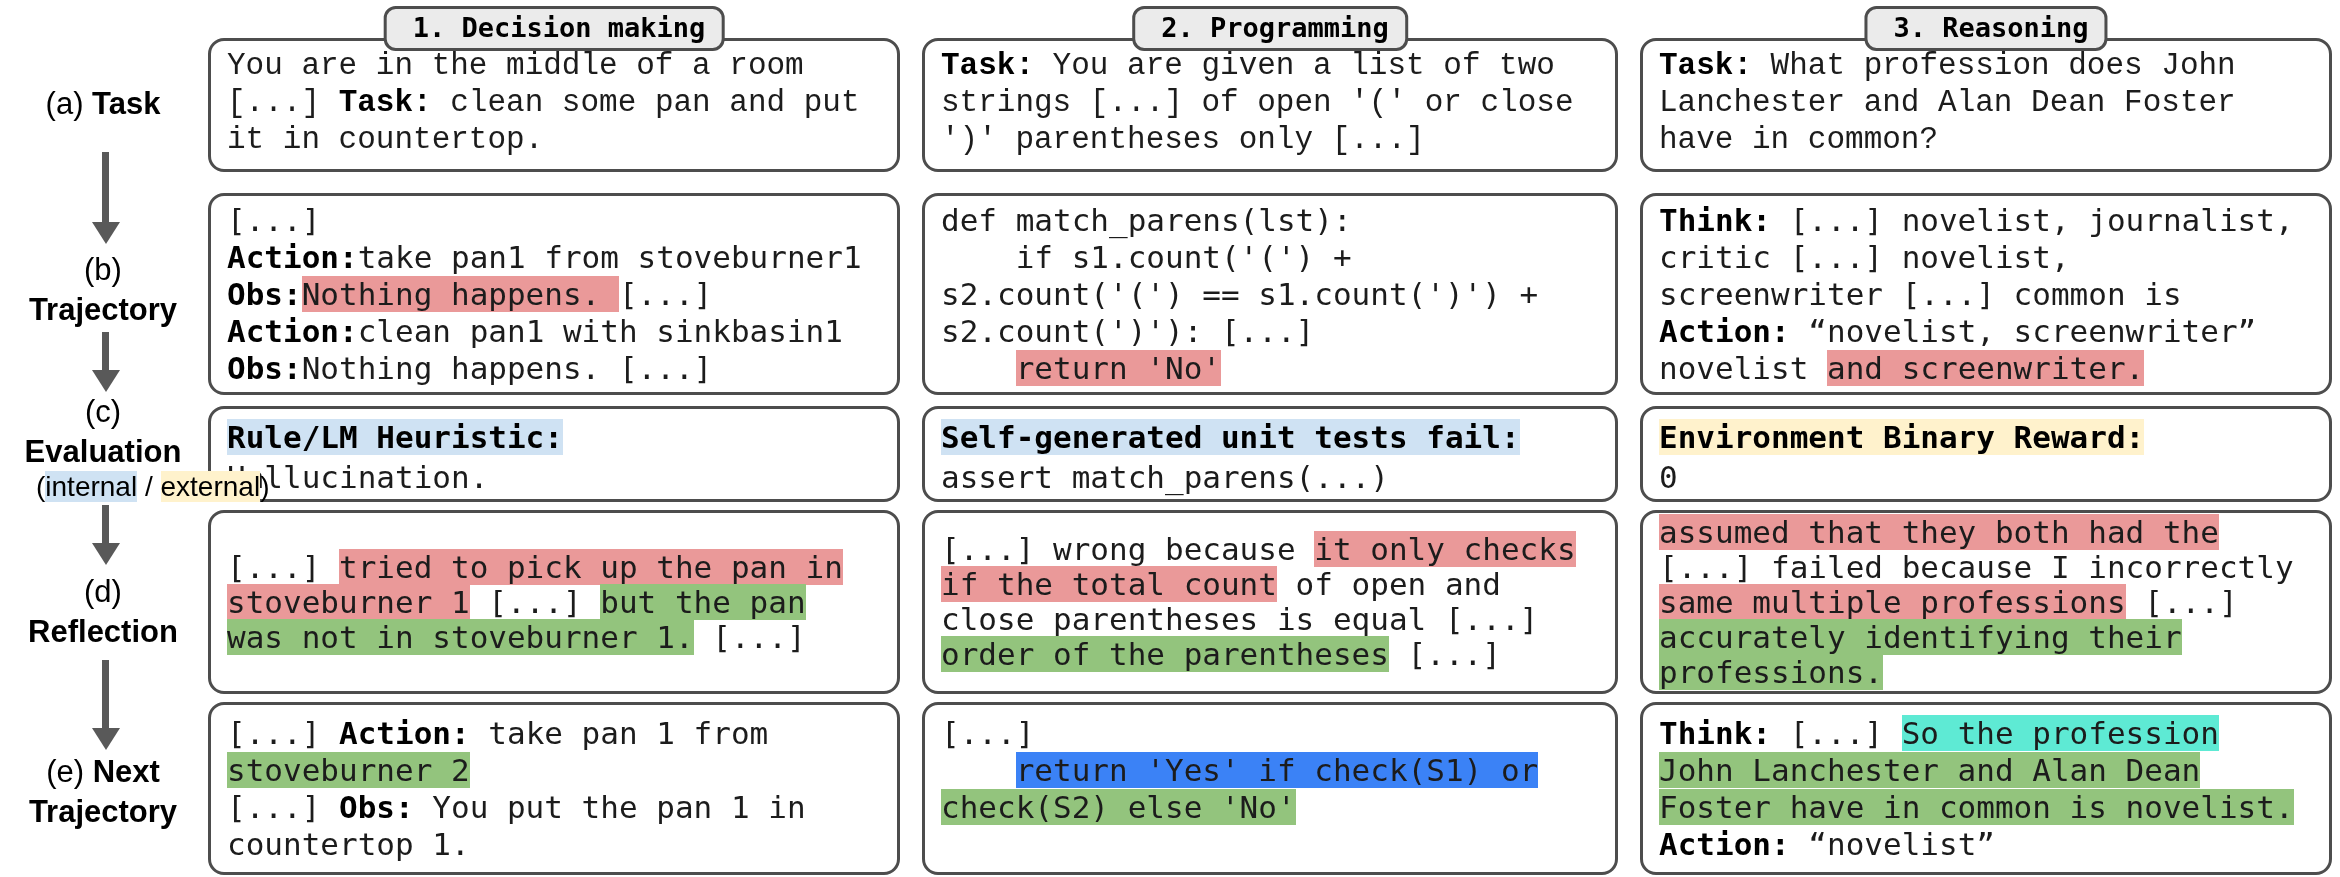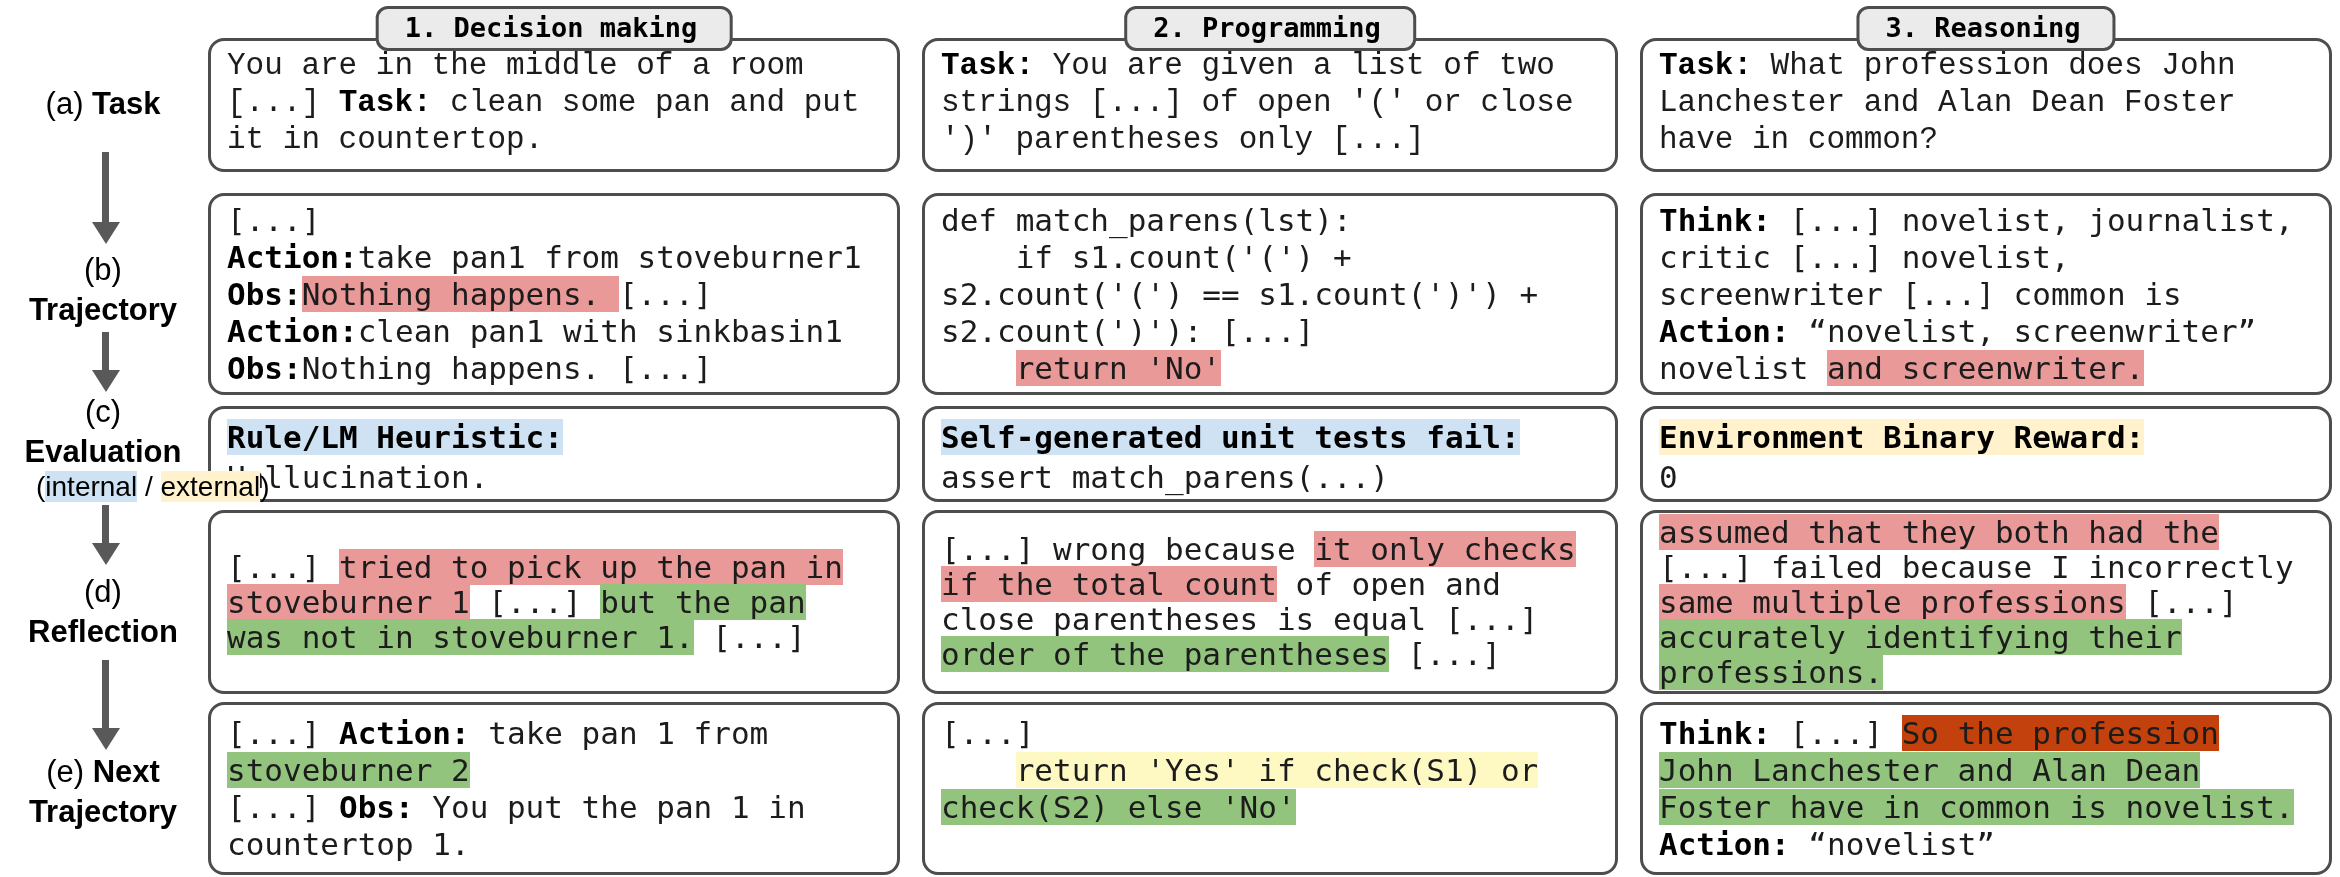--- a/index.html
+++ b/index.html
@@ -40,21 +40,21 @@
   .row-next { top: 702px; height: 173px; padding-top: 10px; }
 
   
   .tab {
     position: absolute;
     top: 6px;
     transform: translateX(-50%);
     background: #ebebeb;
     border: 3px solid #4d4d4d;
     border-radius: 12px;
-    padding: 3px 32px 5px 26px;
+    padding: 3px 16px 5px 26px;
     font-weight: 700;
     font-size: 27px;
     color: #000;
     z-index: 2;
     white-space: nowrap;
   }
   .tab1 { left: 554px; }
   .tab2 { left: 1270px; }
   .tab3 { left: 1986px; }
 
@@ -214,23 +214,23 @@
     </div>
 
   <div class="box col1 row-next">
       <div class="line"><span>[...] </span><span class="b">Action:</span><span> take pan 1 from</span></div>
       <div class="line"><span style="background-color: rgb(147, 196, 125);">stoveburner 2</span></div>
       <div class="line"><span>[...] </span><span class="b">Obs:</span><span> You put the pan 1 in</span></div>
       <div class="line"><span>countertop 1.</span></div>
     </div>
   <div class="box col2 row-next">
       <div class="line"><span>[...]</span></div>
-      <div class="line"><span>    </span><span style="background-color: #fef9c3;">return 'Yes' if check(S1) or</span></div>
+      <div class="line"><span>    </span><span style="background-color: #3b82f6;">return 'Yes' if check(S1) or</span></div>
       <div class="line"><span style="background-color: rgb(147, 196, 125);">check(S2) else 'No'</span></div>
     </div>
   <div class="box col3 row-next">
-      <div class="line"><span class="b">Think:</span><span> [...] </span><span style="background-color: #c2410c;">So the profession</span></div>
+      <div class="line"><span class="b">Think:</span><span> [...] </span><span style="background-color: #5eead4;">So the profession</span></div>
       <div class="line"><span style="background-color: rgb(147, 196, 125);">John Lanchester and Alan Dean</span></div>
       <div class="line"><span style="background-color: rgb(147, 196, 125);">Foster have in common is novelist.</span></div>
       <div class="line"><span class="b">Action:</span><span> “novelist”</span></div>
     </div>
 
 </div>
 
 </body></html>

